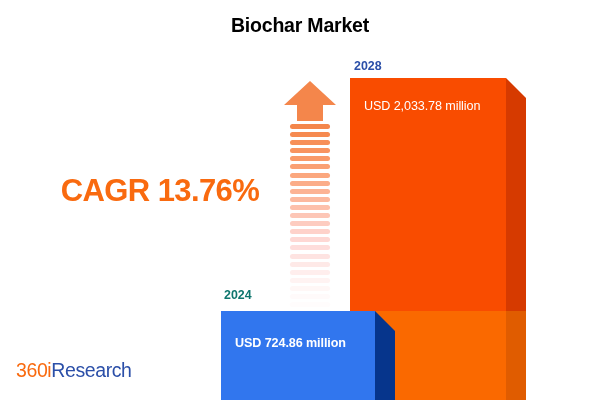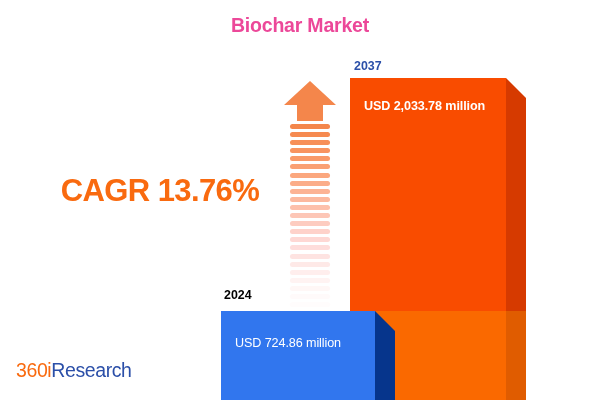--- a/index.html
+++ b/index.html
@@ -23,21 +23,21 @@
 
   
   #chart-title {
     position: absolute;
     left: 0;
     top: 14px;
     width: 600px;
     text-align: center;
     font-size: 19.5px;
     font-weight: bold;
-    color: #ec4899;
+    color: #000000;
     letter-spacing: -0.2px;
   }
 
   
   #statement {
     position: absolute;
     left: 14px;
     top: 166px;
     width: 274px;
     text-align: center;
@@ -106,58 +106,58 @@
   }
   #bar-2032-side {
     position: absolute;
     left: 0; top: 0;
     width: 176px; height: 322px;
   }
   #bar-2032-value {
     position: absolute;
     left: 14px; top: 21px;
     font-size: 12.6px;
-    font-weight: bold;
-    color: #ffffff;
-    letter-spacing: -0.1px;
-  }
-  #bar-2032-year {
-    position: absolute;
-    left: 354px; top: 59px;
-    font-size: 12.4px;
-    font-weight: bold;
-    color: #2b4fa8;
-  }
-
-  #bar-2024 { left: 221px; top: 311px; width: 175px; height: 89px; }
-  #bar-2024-face {
-    position: absolute;
-    left: 0; top: 0;
-    width: 154px; height: 89px;
-    background: #3176ee;
-  }
-  #bar-2024-side {
-    position: absolute;
-    left: 0; top: 0;
-    width: 175px; height: 89px;
-  }
-  #bar-2024-value {
-    position: absolute;
-    left: 14px; top: 25px;
-    font-size: 12.6px;
     font-weight: normal;
     color: #ffffff;
     letter-spacing: -0.1px;
   }
+  #bar-2032-year {
+    position: absolute;
+    left: 354px; top: 59px;
+    font-size: 12.4px;
+    font-weight: bold;
+    color: #2b4fa8;
+  }
+
+  #bar-2024 { left: 221px; top: 311px; width: 175px; height: 89px; }
+  #bar-2024-face {
+    position: absolute;
+    left: 0; top: 0;
+    width: 154px; height: 89px;
+    background: #3176ee;
+  }
+  #bar-2024-side {
+    position: absolute;
+    left: 0; top: 0;
+    width: 175px; height: 89px;
+  }
+  #bar-2024-value {
+    position: absolute;
+    left: 14px; top: 25px;
+    font-size: 12.6px;
+    font-weight: bold;
+    color: #ffffff;
+    letter-spacing: -0.1px;
+  }
   #bar-2024-year {
     position: absolute;
     left: 224px; top: 288px;
     font-size: 12.4px;
     font-weight: bold;
-    color: #000000;
+    color: #0f766e;
   }
 
   
   #logo {
     position: absolute;
     left: 16px;
     bottom: 18px;
     font-size: 19.5px;
     font-weight: normal;
     letter-spacing: -0.4px;
@@ -212,21 +212,21 @@
   <div class="bar-group" id="bar-2032">
     <svg id="bar-2032-side" viewBox="0 0 176 322" preserveAspectRatio="none">
       <path d="M156 0 L176 20 L176 322 L156 322 Z" fill="#d63a00"></path>
       <path d="M156 233 L176 233 L176 322 L156 322 Z" fill="#e05c00"></path>
     </svg>
     <div id="bar-2032-face">
       <div id="bar-2032-face-lower"></div>
     </div>
     <div id="bar-2032-value">USD 2,033.78 million</div>
   </div>
-  <div id="bar-2032-year">2037</div>
+  <div id="bar-2032-year">2028</div>
 
   <div class="bar-group" id="bar-2024">
     <svg id="bar-2024-side" viewBox="0 0 175 89" preserveAspectRatio="none">
       <path d="M154 0 L174 20 L174 89 L154 89 Z" fill="#06358c"></path>
     </svg>
     <div id="bar-2024-face"></div>
     <div id="bar-2024-value">USD 724.86 million</div>
   </div>
   <div id="bar-2024-year">2024</div>
 

